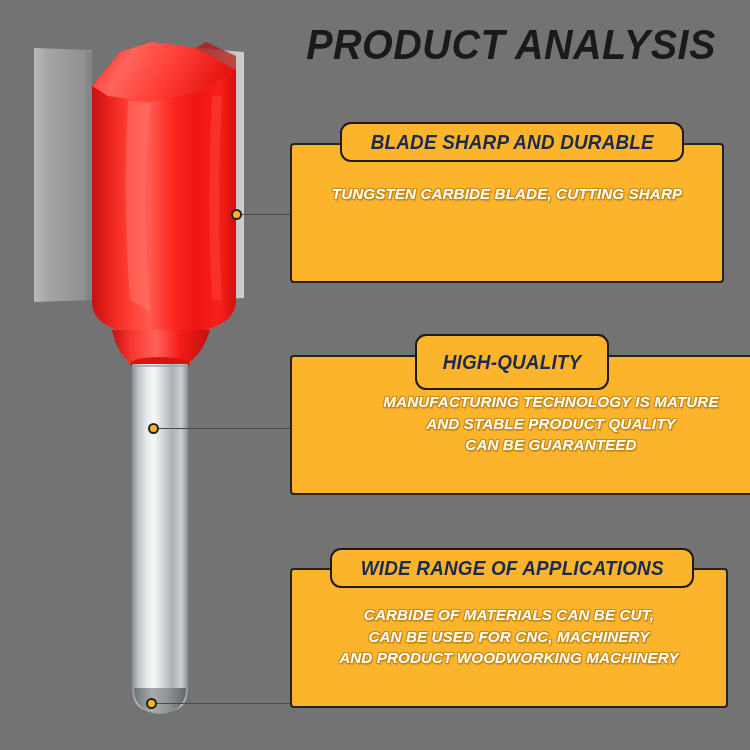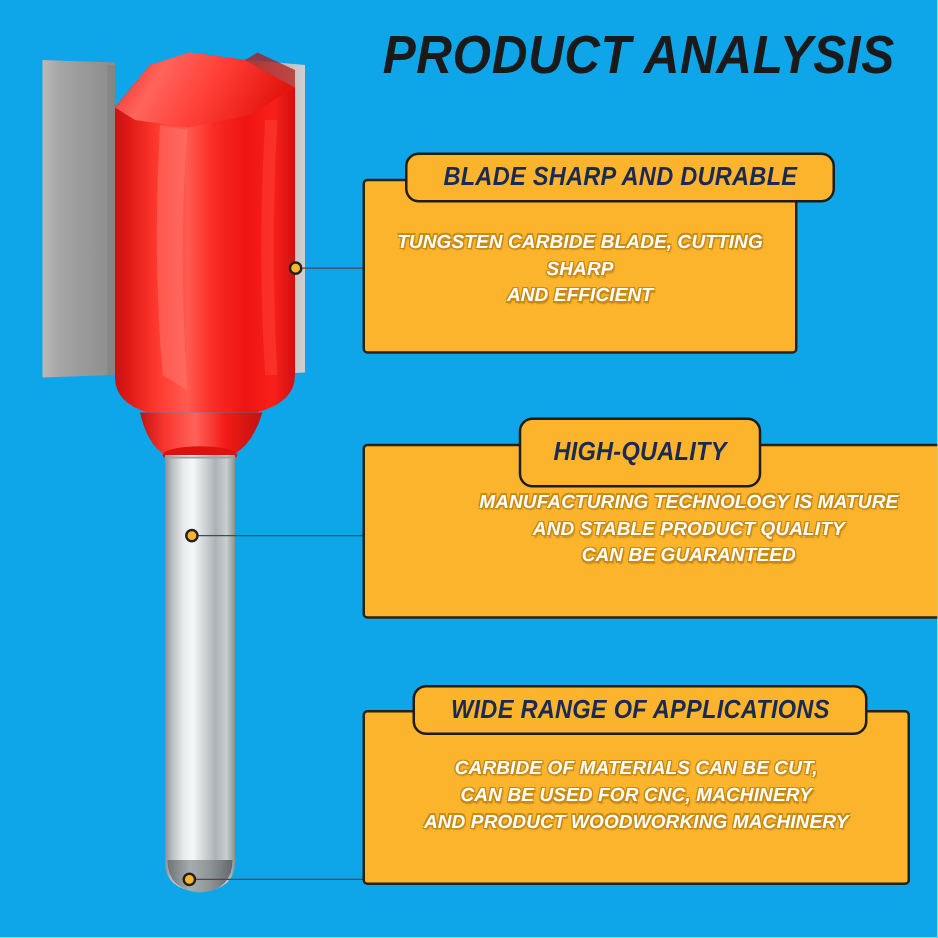--- a/index.html
+++ b/index.html
@@ -4,21 +4,21 @@
 <style>
   html, body {
     margin: 0;
     padding: 0;
     background: #ffffff;
   }
   #stage {
     position: relative;
     width: 750px;
     height: 750px;
-    background: #0ea5e9;
+    background: #737373;
     overflow: hidden;
     font-family: "Liberation Sans", sans-serif;
   }
 
   
   .title {
     position: absolute;
     left: 286px;
     top: 22px;
     width: 450px;
@@ -208,27 +208,26 @@
       <path d="M 132,366 L 188,366" stroke="#9BA1A4" stroke-width="1.5" fill="none"></path>
     </svg>
   </div>
 
   <div class="connector">
     <div class="conn-line-h" style="left:240px; top:214px; width:51px;"></div>
     <div class="conn-line-v" style="left:291px; top:147px; height:110px;"></div>
     <div class="conn-dot" style="left:231px; top:209px;"></div>
   </div>
 
-  <div class="panel" style="left:290px; top:143px; width:348px; height:140px;">
+  <div class="panel" style="left:290px; top:143px; width:434px; height:140px;">
     <div class="panel-body" style="top:38px;">
       <div>TUNGSTEN CARBIDE BLADE, CUTTING SHARP</div>
-      <div>AND EFFICIENT</div>
     </div>
   </div>
-  <div class="badge" style="left:324px; top:122px; width:344px; height:40px;">
+  <div class="badge" style="left:340px; top:122px; width:344px; height:40px;">
     <span>BLADE SHARP AND DURABLE</span>
   </div>
 
   <div class="connector">
     <div class="conn-line-h" style="left:157px; top:428px; width:134px;"></div>
     <div class="conn-line-v" style="left:291px; top:359px; height:110px;"></div>
     <div class="conn-dot" style="left:148px; top:423px;"></div>
   </div>
 
   <div class="panel" style="left:290px; top:355px; width:522px; height:140px;">

